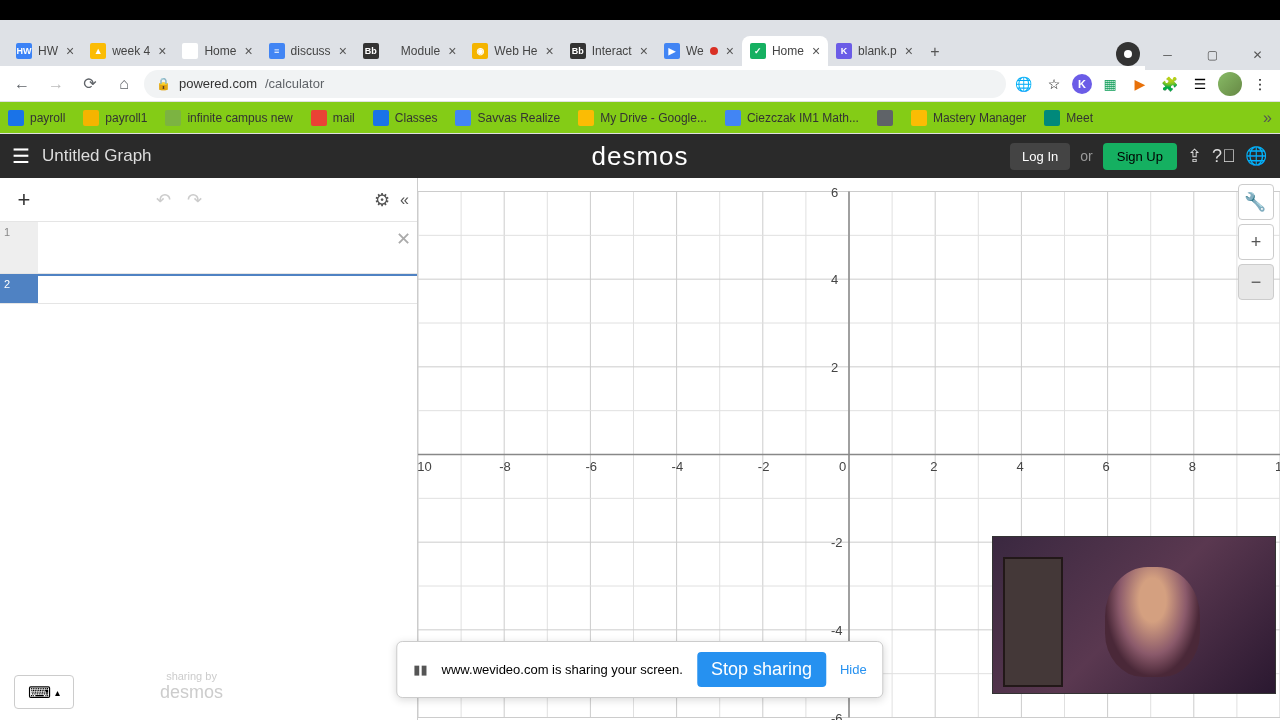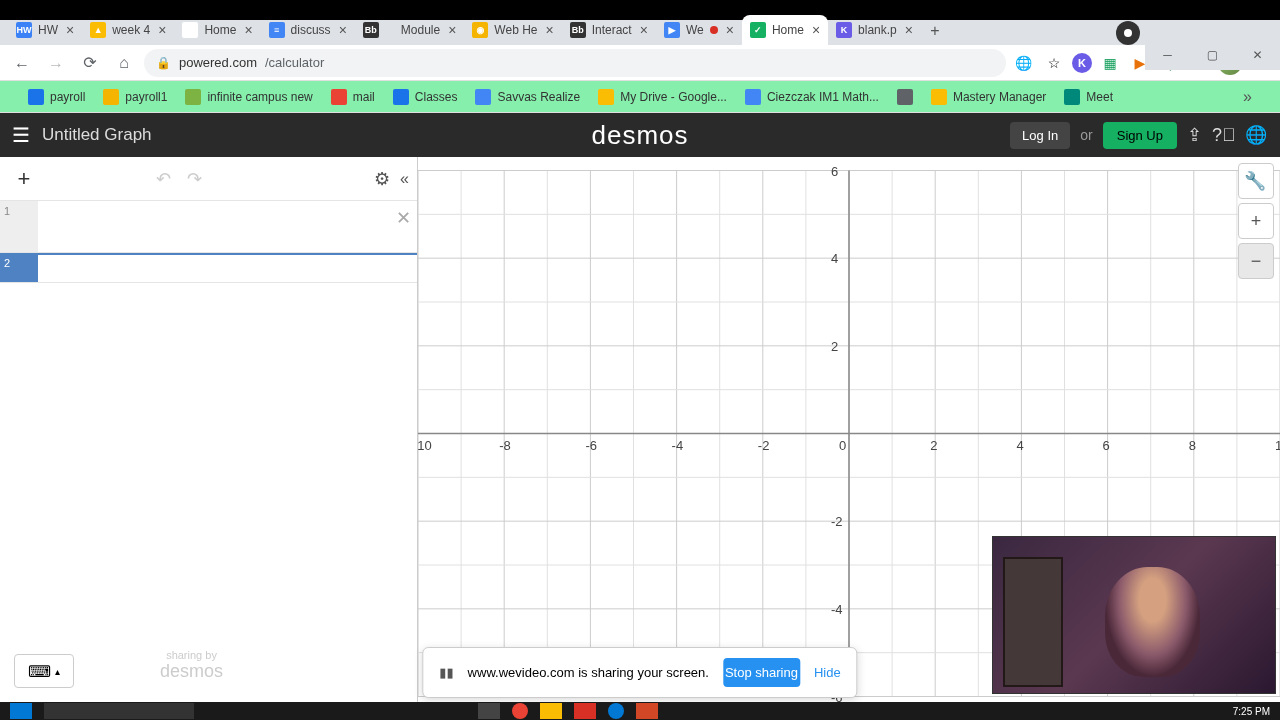--- a/index.html
+++ b/index.html
@@ -7,41 +7,41 @@
 
 
 .letterbox-top { height: 20px; background: #000; }
 .content-area { height: 700px; background: #fff; position: relative; }
 
 
 .window-controls { position: absolute; top: 20px; right: 0; height: 30px; display: flex; background: #dee1e6; z-index: 100; }
 .wc-btn { width: 45px; height: 30px; display: flex; align-items: center; justify-content: center; font-size: 12px; color: #555; }
 
 
-.tab-bar { height: 25px; background: #dee1e6; display: flex; align-items: flex-end; padding-left: 8px; padding-top: 5px; }
+.tab-bar { height: 46px; background: #dee1e6; display: flex; align-items: flex-end; padding-left: 8px; padding-top: 5px; }
 .tab { height: 30px; display: flex; align-items: center; padding: 0 8px; font-size: 12px; color: #444; border-radius: 8px 8px 0 0; gap: 6px; max-width: 110px; min-width: 60px; overflow: hidden; white-space: nowrap; position: relative; }
 .tab.active { background: #fff; }
 .tab-icon { width: 16px; height: 16px; border-radius: 2px; flex-shrink: 0; display: flex; align-items: center; justify-content: center; font-size: 9px; font-weight: bold; color: #fff; }
 .tab-close { font-size: 14px; color: #555; margin-left: 2px; }
 .new-tab { width: 28px; height: 28px; display: flex; align-items: center; justify-content: center; font-size: 16px; color: #555; }
 .tab-record { width: 8px; height: 8px; border-radius: 50%; background: #d93025; }
 .chrome-ext-icon { width: 24px; height: 24px; border-radius: 50%; background: #333; display:flex; align-items:center; justify-content:center; margin: 0 10px; }
 
 
 .addr-bar { height: 36px; background: #fff; display: flex; align-items: center; padding: 0 8px; gap: 6px; border-bottom: 1px solid #e0e0e0; }
 .nav-btn { width: 28px; height: 28px; display: flex; align-items: center; justify-content: center; color: #5f6368; font-size: 16px; }
 .nav-btn.disabled { color: #bbb; }
 .url-box { flex: 1; height: 28px; background: #f1f3f4; border-radius: 14px; display: flex; align-items: center; padding: 0 12px; gap: 8px; font-size: 13px; color: #333; }
 .url-gray { color: #5f6368; }
 .lock-icon { color: #5f6368; font-size: 12px; }
 .ext-icon { width: 24px; height: 24px; display: flex; align-items: center; justify-content: center; font-size: 14px; }
 .avatar { width: 24px; height: 24px; border-radius: 50%; background: linear-gradient(135deg,#8b6,#684); }
 
 
-.bookmark-bar { height: 32px; background: #86efac; display: flex; align-items: center; padding: 0 20px; gap: 2px; border-bottom: 1px solid #e0e0e0; }
+.bookmark-bar { height: 32px; background: #84cc16; display: flex; align-items: center; padding: 0 0; gap: 2px; border-bottom: 1px solid #e0e0e0; }
 .bookmark { display: flex; align-items: center; gap: 6px; padding: 4px 8px; font-size: 12px; color: #333; }
 .bk-icon { width: 16px; height: 16px; border-radius: 2px; display:flex; align-items:center; justify-content:center; font-size: 9px; color:#fff; font-weight:bold; }
 
 
 .desmos-header { height: 44px; background: #2a2a2a; display: flex; align-items: center; padding: 0 12px; gap: 12px; color: #fff; }
 .hamburger { font-size: 20px; cursor: pointer; }
 .graph-title { font-size: 17px; color: #ddd; }
 .desmos-logo { position: absolute; left: 50%; transform: translateX(-50%); font-size: 26px; font-weight: 300; font-family: 'Segoe UI', sans-serif; letter-spacing: 1px; }
 .header-right { margin-left: auto; display: flex; align-items: center; gap: 10px; }
 .btn-login { background: #444; color: #fff; border: none; padding: 6px 12px; border-radius: 4px; font-size: 13px; }
@@ -82,21 +82,21 @@
 .graph-tools { position: absolute; right: 6px; top: 6px; display: flex; flex-direction: column; gap: 4px; }
 .tool-btn { width: 36px; height: 36px; background: #fff; border: 1px solid #ccc; border-radius: 4px; display: flex; align-items: center; justify-content: center; font-size: 18px; color: #555; }
 
 
 .webcam { position: absolute; right: 4px; bottom: 26px; width: 284px; height: 158px; background: linear-gradient(135deg, #3a2840, #5a3850, #2a1830); border: 1px solid #333; }
 .webcam-face { position: absolute; right: 75px; top: 30px; width: 95px; height: 110px; background: radial-gradient(ellipse at 50% 30%, #d4a080 20%, #8b5a6b 50%, #4a2838 70%); border-radius: 45% 45% 40% 40%; }
 .webcam-door { position: absolute; left: 10px; top: 20px; width: 60px; height: 130px; background: #443838; border: 2px solid #221818; }
 
 
 .sharing-bar { position: absolute; bottom: 22px; left: 50%; transform: translateX(-50%); background: #fff; border: 1px solid #ccc; border-radius: 6px; box-shadow: 0 2px 8px rgba(0,0,0,0.15); padding: 10px 16px; display: flex; align-items: center; gap: 14px; font-size: 13px; }
-.stop-sharing { background: #2691f0; color: #fff; border: none; padding: 7px 2px; border-radius: 4px; font-size: 13px; }
+.stop-sharing { background: #2691f0; color: #fff; border: none; padding: 7px 14px; border-radius: 4px; font-size: 18px; }
 .hide-link { color: #2691f0; }
 
 
 .taskbar { position: absolute; bottom: 0; left: 0; right: 0; height: 18px; background: #1a1a1a; display: flex; align-items: center; padding: 0 10px; gap: 12px; }
 .tb-icon { width: 22px; height: 16px; background: #444; }
 .tb-time { margin-left: auto; color: #fff; font-size: 10px; }
 
 .undo-redo-group { display: flex; gap: 4px; margin-left: 110px; }
 
 </style>
@@ -355,26 +355,14 @@
   <div class="webcam-face"></div>
 </div>
 
 <div class="sharing-bar">
   <span style="color:#555;">▮▮</span>
   <span>www.wevideo.com is sharing your screen.</span>
   <button class="stop-sharing">Stop sharing</button>
   <span class="hide-link">Hide</span>
 </div>
 
-<div class="taskbar">
-  <div class="tb-icon" style="background:#0078d4;"></div>
-  <div class="tb-icon" style="background:#333;width:150px;"></div>
-  <div style="width:260px;"></div>
-  <div class="tb-icon"></div>
-  <div class="tb-icon" style="background:#ea4335;border-radius:50%;width:16px;"></div>
-  <div class="tb-icon" style="background:#fbbc04;"></div>
-  <div class="tb-icon" style="background:#d93025;"></div>
-  <div class="tb-icon" style="background:#0078d4;border-radius:50%;width:16px;"></div>
-  <div class="tb-icon" style="background:#d24726;"></div>
-  <span class="tb-time">7:25 PM</span>
-</div>
 
 </div>
 
 </body></html>

